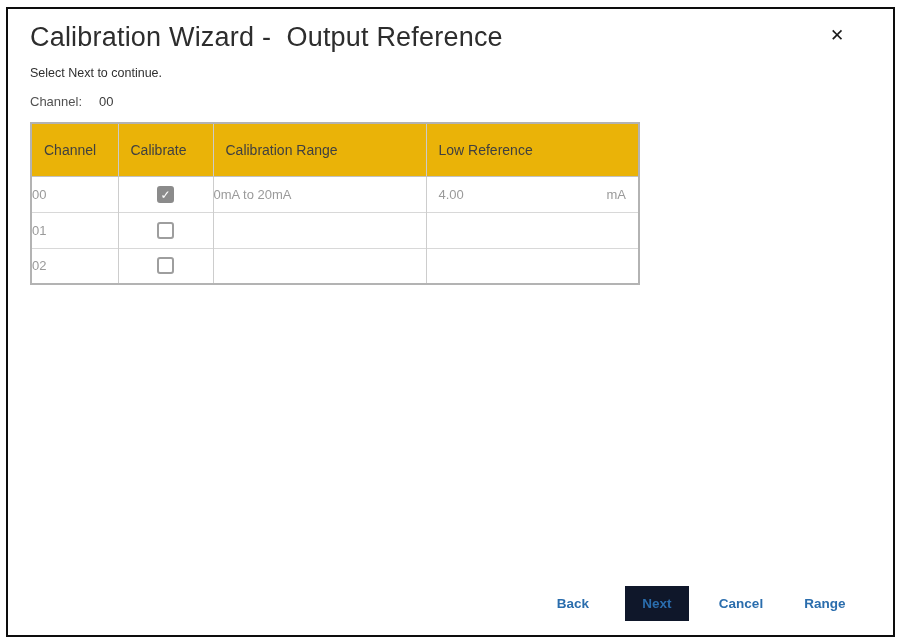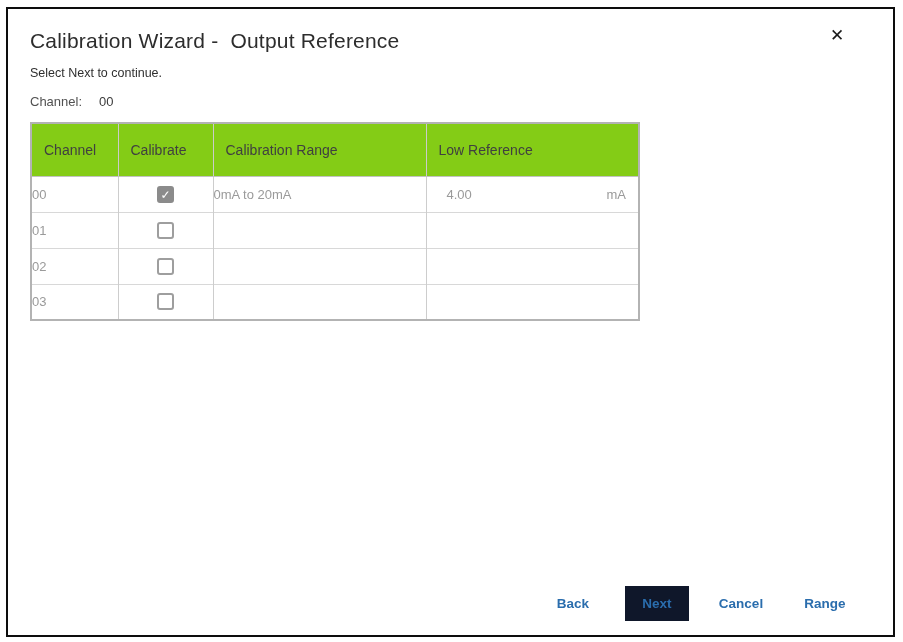--- a/index.html
+++ b/index.html
@@ -11,22 +11,22 @@
     overflow: hidden;
   }
   .frame {
     position: absolute;
     left: 6px; top: 7px; right: 8px; bottom: 5px;
     border: 2px solid #0d0d0d;
     pointer-events: none;
   }
   .title {
     position: absolute;
-    left: 30px; top: 29px;
-    font-size: 21px;
+    left: 30px; top: 22px;
+    font-size: 27px;
     color: #2d2d2d;
     white-space: pre;
     letter-spacing: 0.2px;
   }
   .close-btn {
     position: absolute;
     left: 822px; top: 22px;
     width: 30px; height: 28px;
     background: none; border: none;
     font-size: 17px;
@@ -61,21 +61,21 @@
     table-layout: fixed;
     width: 608px;
     border: 2px solid #b3b3b3;
   }
   table.grid col.c1 { width: 87px; }
   table.grid col.c2 { width: 95px; }
   table.grid col.c3 { width: 213px; }
   table.grid col.c4 { width: 213px; }
   table.grid th {
     height: 53px;
-    background: #84cc16;
+    background: #eab308;
     font-size: 14px;
     font-weight: normal;
     color: #404040;
     text-align: left;
     padding-left: 12px;
     border-left: 1px solid #cbcbcb;
     border-bottom: 1px solid #c2c2c2;
   }
   table.grid th:first-child { border-left: none; }
   table.grid td {
@@ -89,21 +89,21 @@
   }
   table.grid td:first-child { border-left: none; }
   table.grid tbody tr:first-child td { border-top: none; }
   td.cell-channel { padding-left: 12px; }
   td.cell-range   { padding-left: 12px; }
   td.cell-check { text-align: center; }
   td.cell-lowref .lowref-inner {
     display: flex;
     justify-content: space-between;
     align-items: center;
-    padding: 0 12px 0 20px;
+    padding: 0 12px 0 12px;
   }
   .checkbox {
     display: inline-block;
     width: 17px; height: 17px;
     border: 2px solid #9e9e9e;
     border-radius: 3px;
     background: #ffffff;
     vertical-align: middle;
     line-height: 13px;
     cursor: pointer;
@@ -207,33 +207,20 @@
           <span class="checkbox"></span>
         </td>
         <td class="cell-range"></td>
         <td class="cell-lowref">
           <div class="lowref-inner">
             <span></span>
             <span></span>
           </div>
         </td>
       </tr>
-      <tr>
-        <td class="cell-channel">03</td>
-        <td class="cell-check">
-          <span class="checkbox"></span>
-        </td>
-        <td class="cell-range"></td>
-        <td class="cell-lowref">
-          <div class="lowref-inner">
-            <span></span>
-            <span></span>
-          </div>
-        </td>
-      </tr>
     </tbody>
   </table>
 </div>
 
 <div class="footer">
   <button class="footer-btn">Back</button>
   <button class="footer-btn highlighted">Next</button>
   <button class="footer-btn">Cancel</button>
   <button class="footer-btn">Range</button>
 </div>

